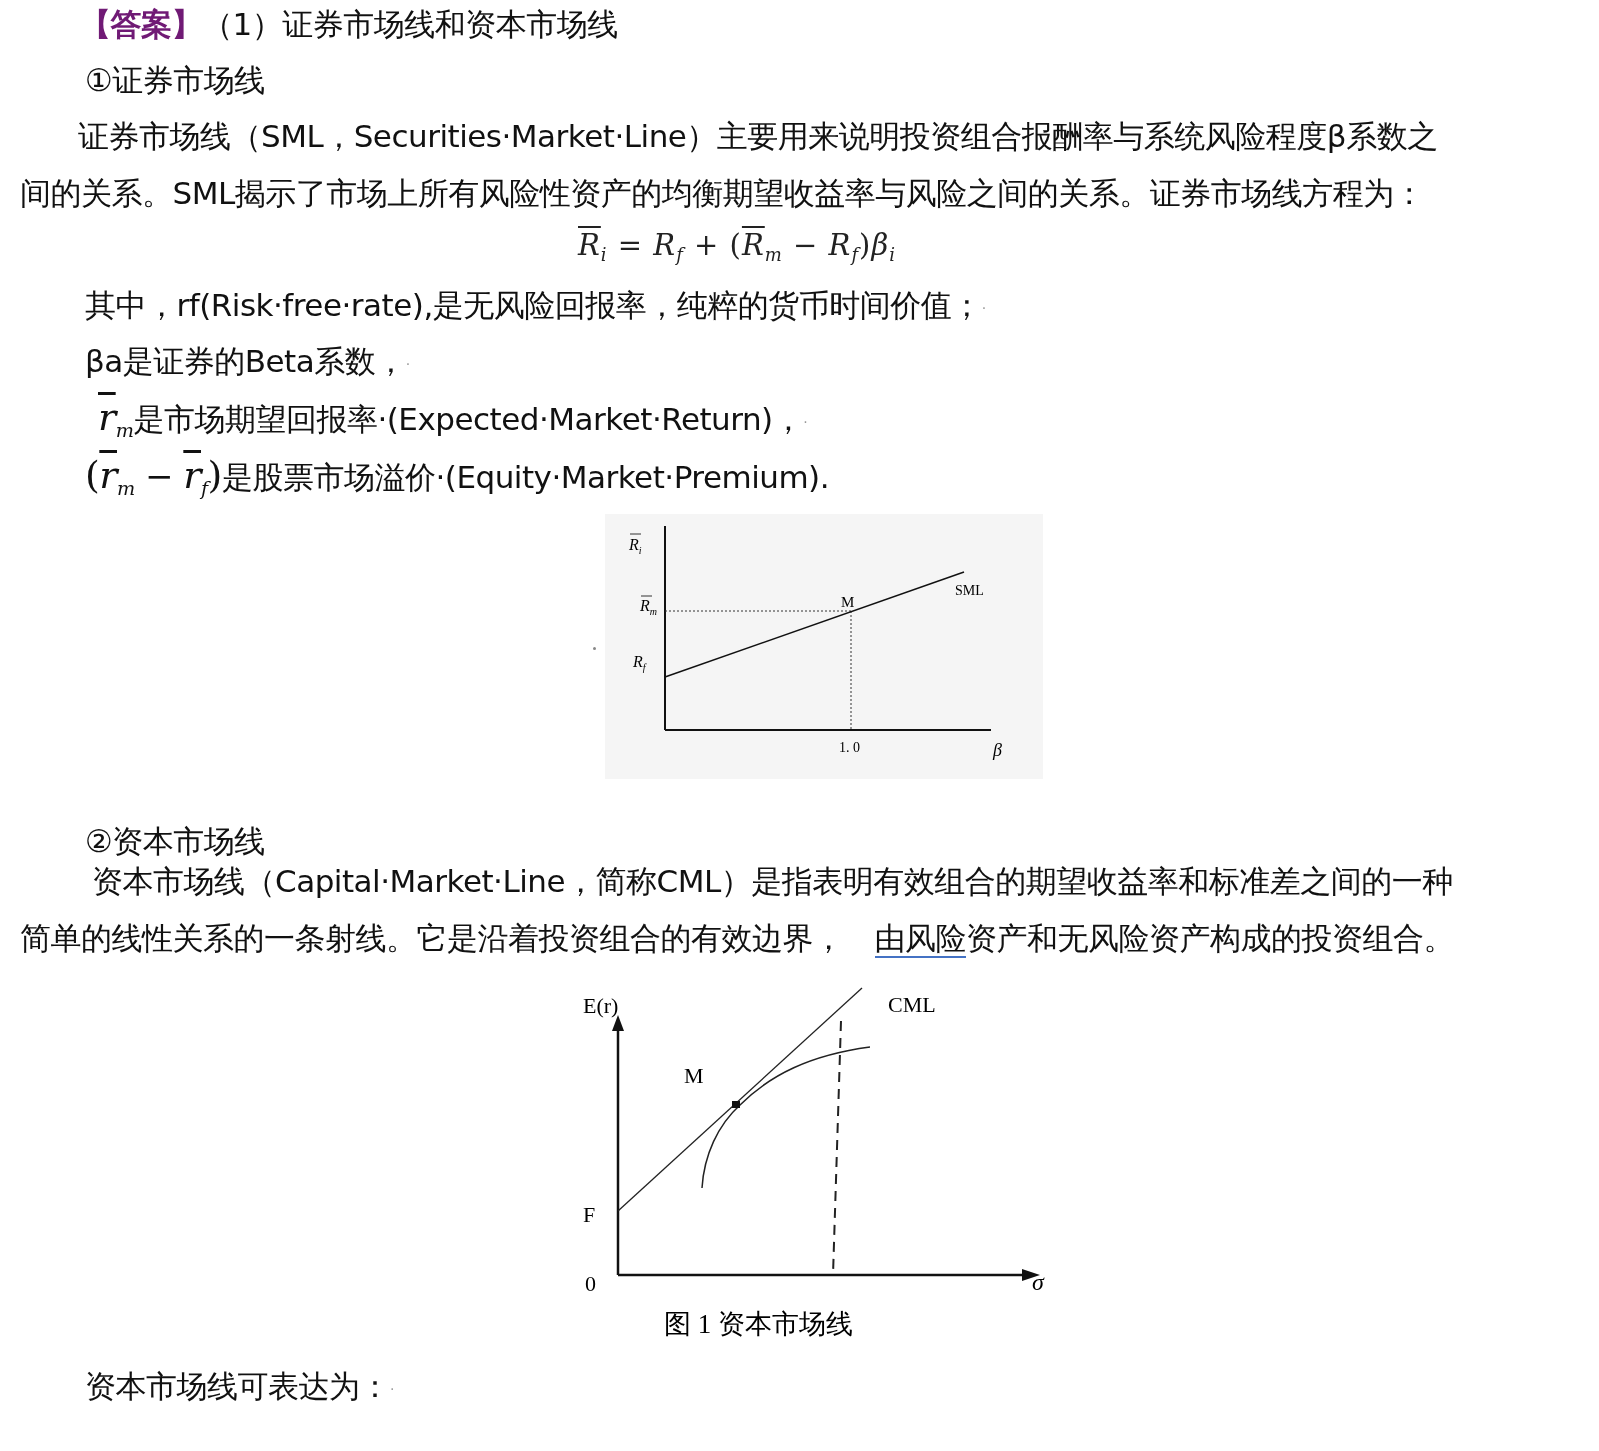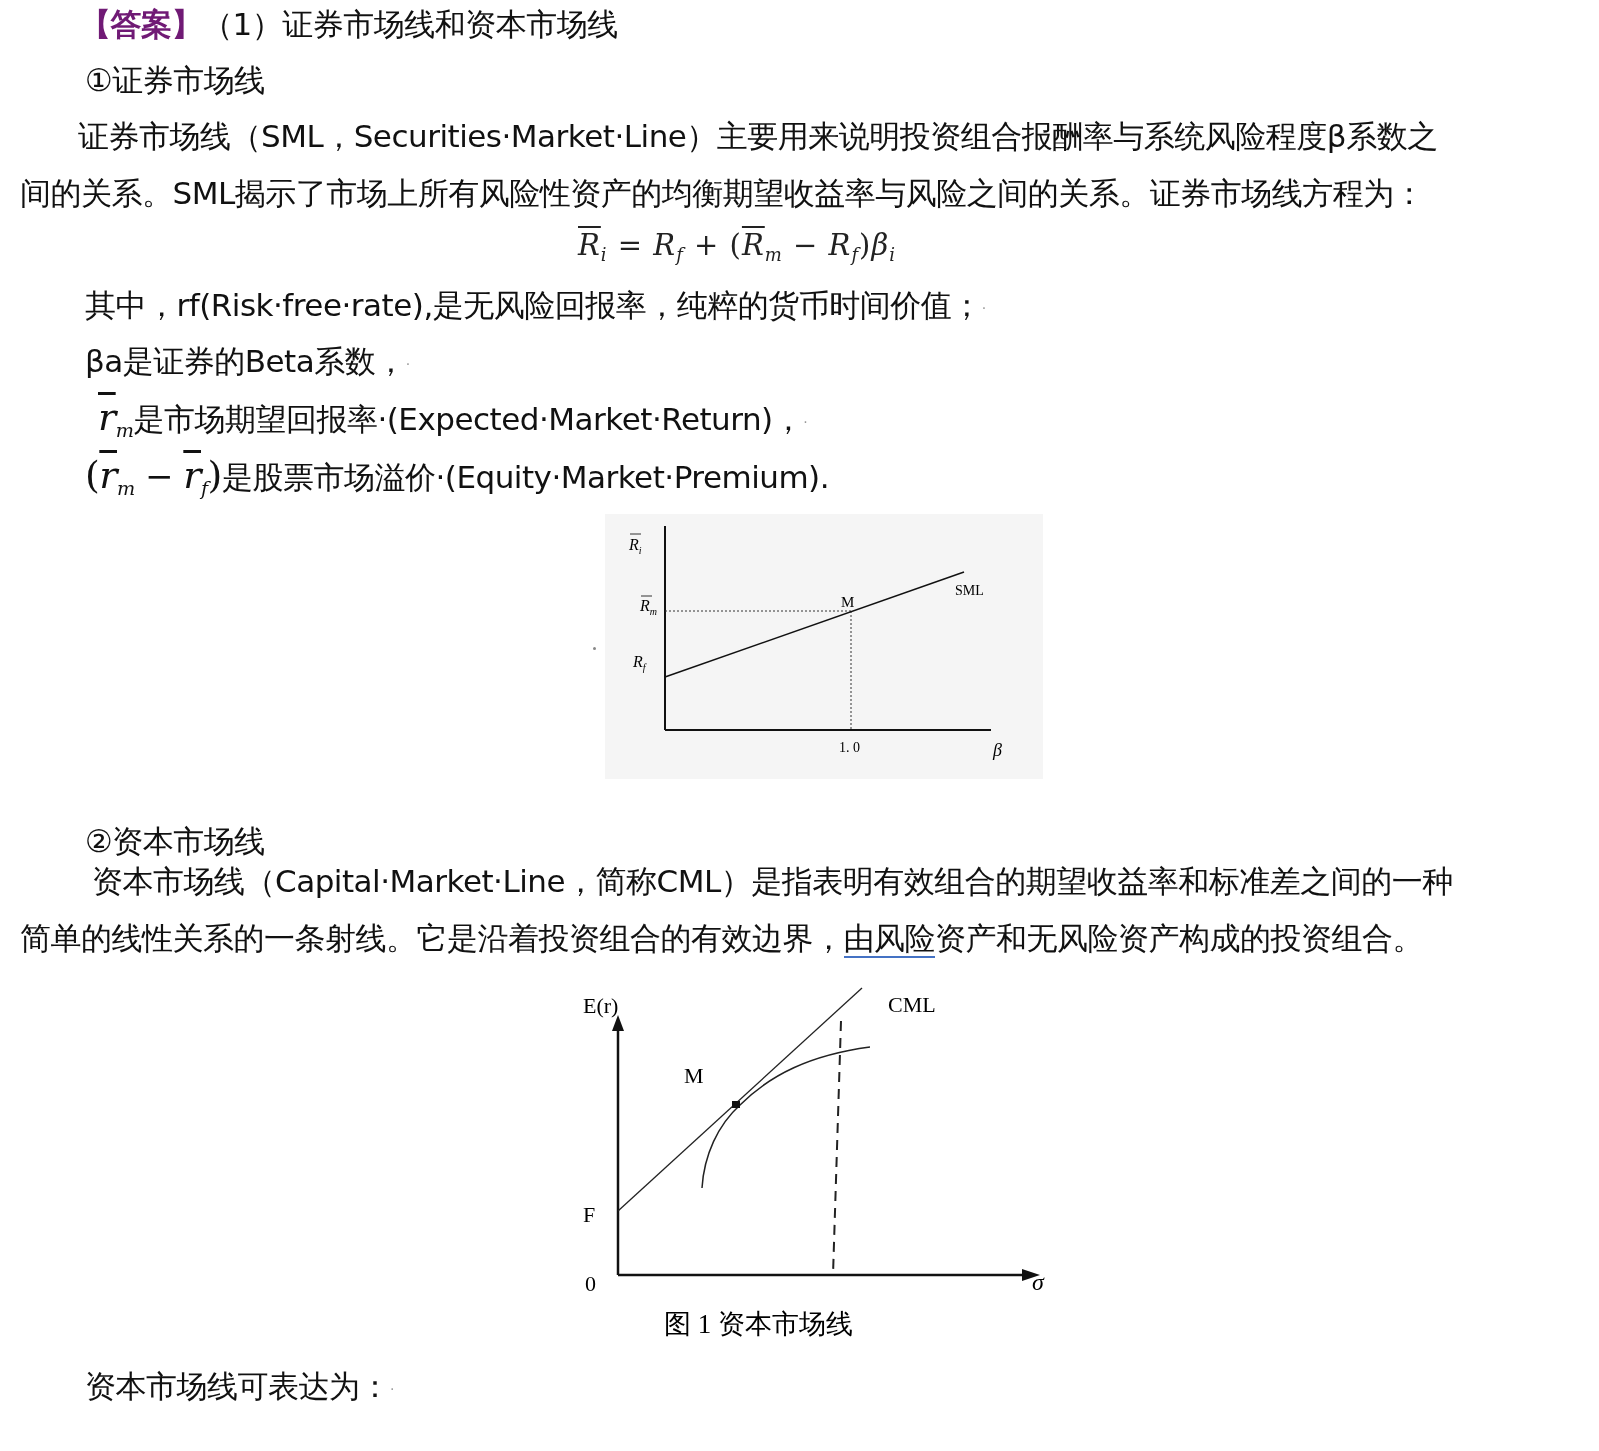--- a/index.html
+++ b/index.html
@@ -41,20 +41,21 @@
     }
     .bar {
       text-decoration: overline;
     }
     sub {
       font-size: 0.62em;
       vertical-align: -0.35em;
     }
     .link-underline {
       border-bottom: 2px solid #4472c4;
+      margin-left: 31px;
     }
     .equation {
       position: absolute;
       left: 578px;
       top: 218px;
       font-size: 29px;
       line-height: 54px;
       color: #222;
       letter-spacing: 1px;
     }

